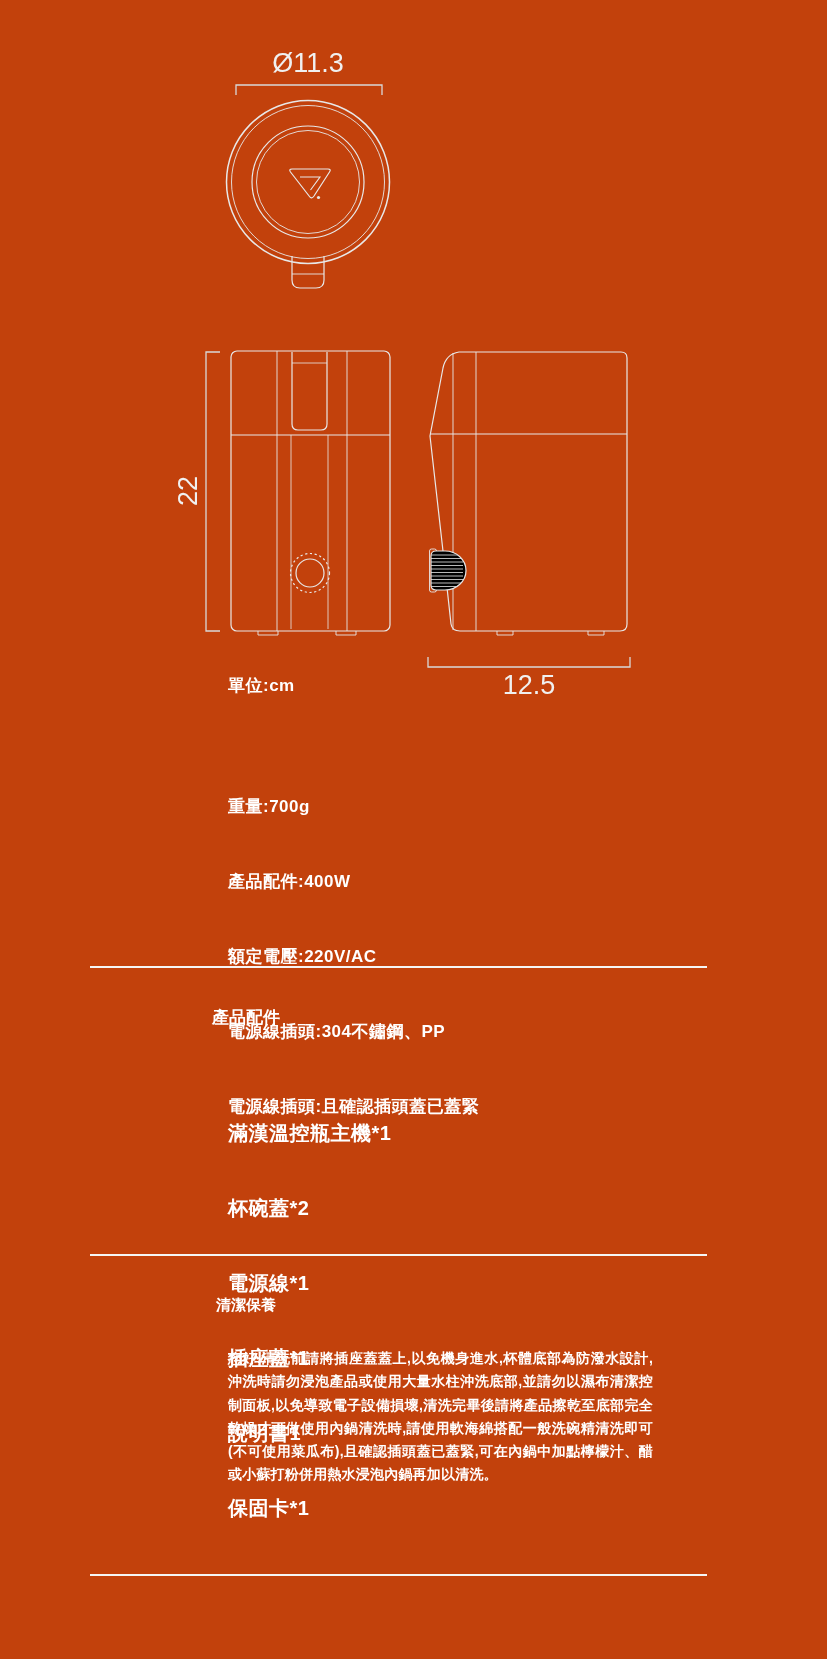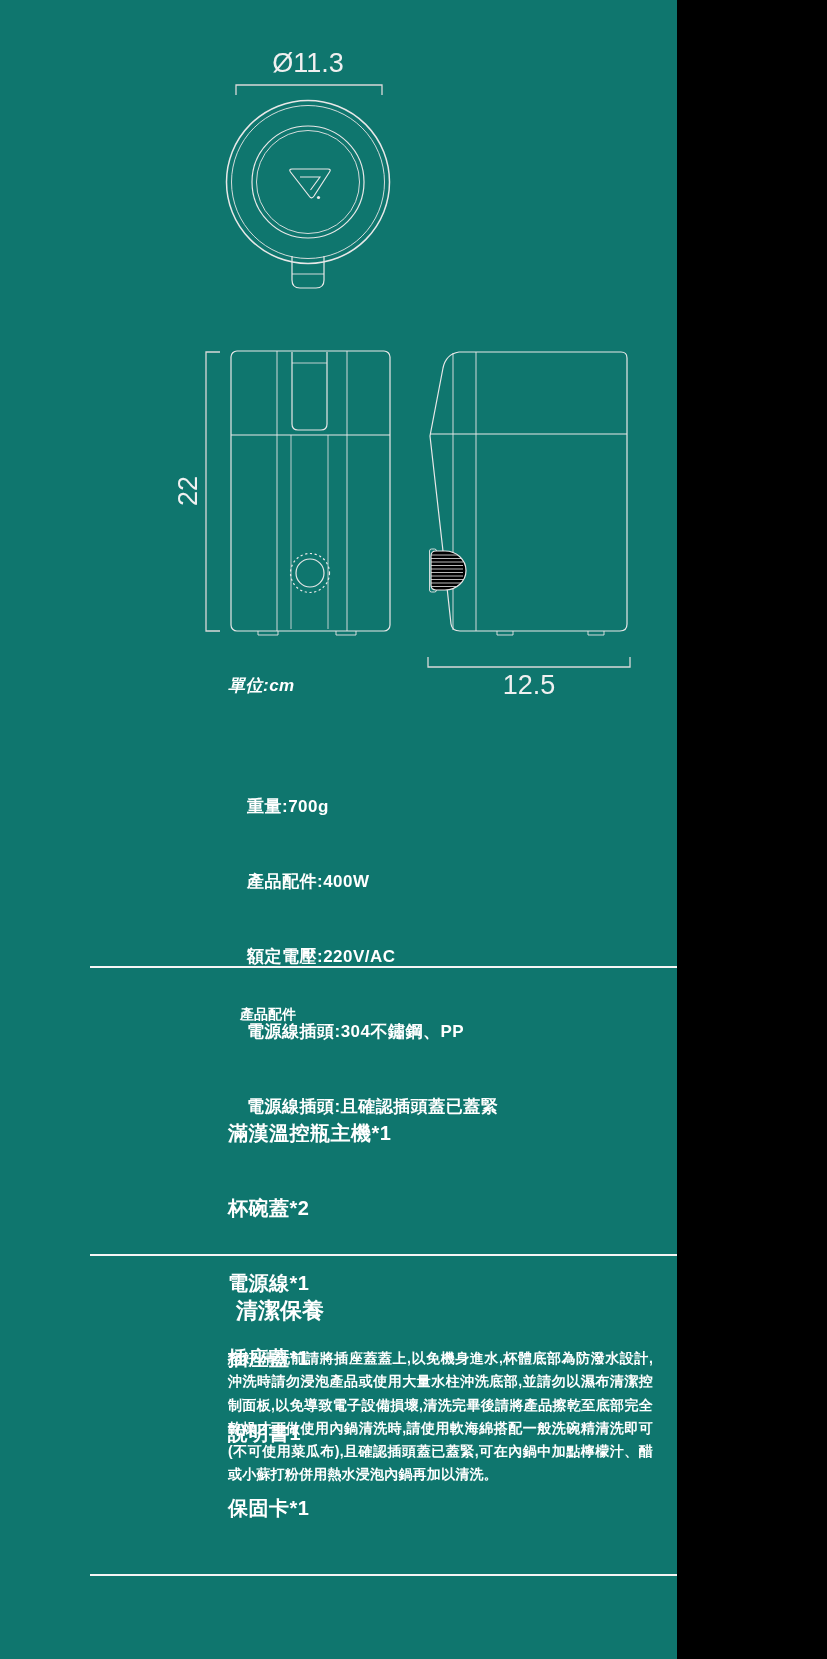--- a/index.html
+++ b/index.html
@@ -1,28 +1,28 @@
 <!DOCTYPE html>
 <html><head>
 <meta charset="utf-8">
 <style>
   html,body{margin:0;padding:0;background:#000;}
-  .page{position:relative;width:677px;height:1659px;background:#0f766e;overflow:hidden;
+  .page{position:relative;width:827px;height:1659px;background:#c2410c;overflow:hidden;
         font-family:"Liberation Sans","DejaVu Sans",sans-serif;}
   svg{position:absolute;left:0;top:0;}
   .txt{position:absolute;color:#fff;font-weight:700;white-space:pre;}
-  .unit-line{left:228px;top:674px;font-size:17px;letter-spacing:.5px;font-style:italic;}
-  .specs{left:228px;top:744px;font-size:17px;line-height:25px;letter-spacing:.5px;margin-left:19px;}
+  .unit-line{left:228px;top:674px;font-size:17px;letter-spacing:.5px;}
+  .specs{left:228px;top:744px;font-size:17px;line-height:25px;letter-spacing:.5px;}
   .divider{position:absolute;left:90px;width:617px;height:2px;background:#f5f5f5;}
   .div1{top:966px;}
   .div2{top:1254px;}
   .div3{top:1574px;}
-  .acc-header{left:240px;top:1006px;font-size:14px;font-family:Liberation Serif, serif;}
+  .acc-header{left:212px;top:1006px;font-size:17px;font-family:Liberation Serif, serif;}
   .acc-list{left:228px;top:1071px;font-size:20px;line-height:25px;letter-spacing:.5px;}
-  .clean-header{left:236px;top:1296px;font-size:22px;}
+  .clean-header{left:216px;top:1296px;font-size:15px;}
   .clean-body{left:228px;top:1347px;width:425px;font-size:14px;line-height:23.3px;
               text-align:justify;white-space:normal;letter-spacing:.2px;}
   .dim-text{fill:#f0f0f0;font-family:"Liberation Sans","DejaVu Sans",sans-serif;font-size:27px;}
 </style>
 </head>
 <body>
 
 <div class="page">
 
   <svg width="827" height="710" viewBox="0 0 827 710">

